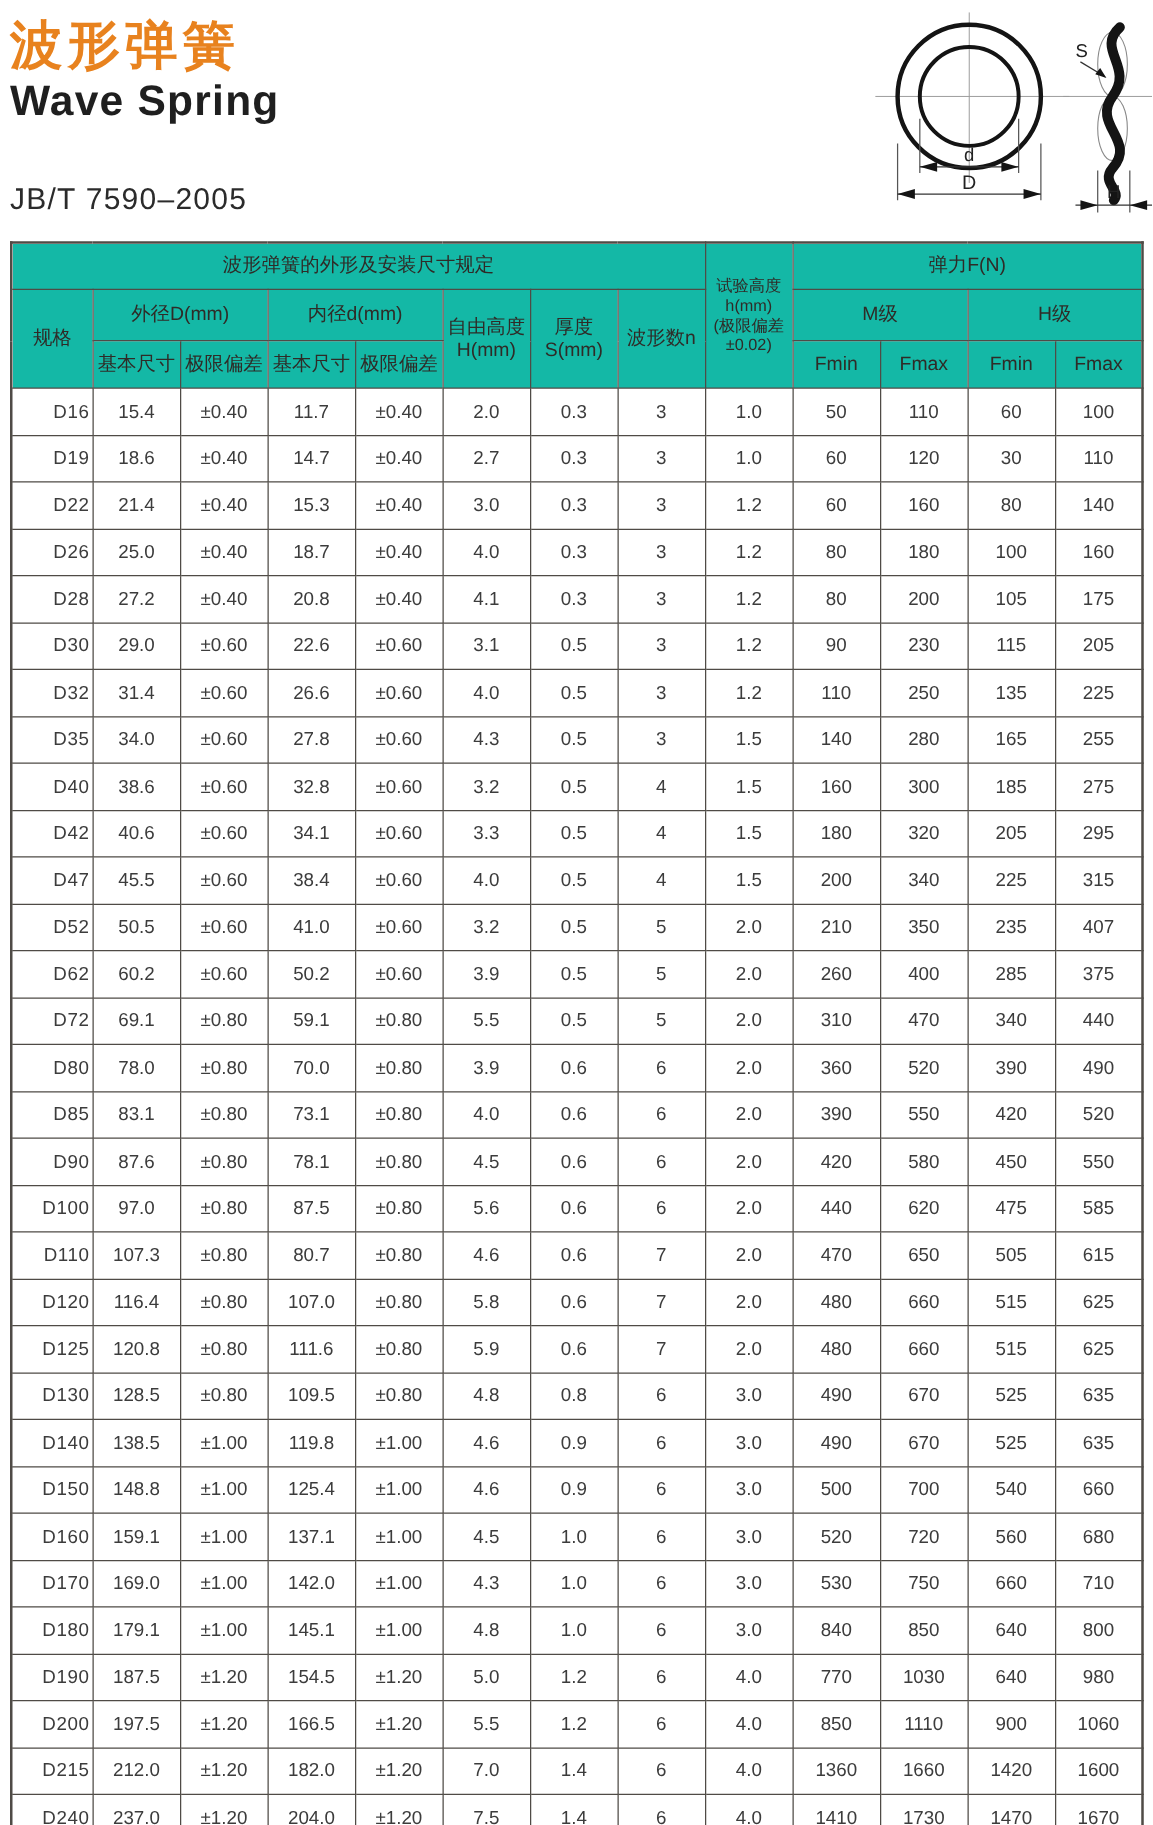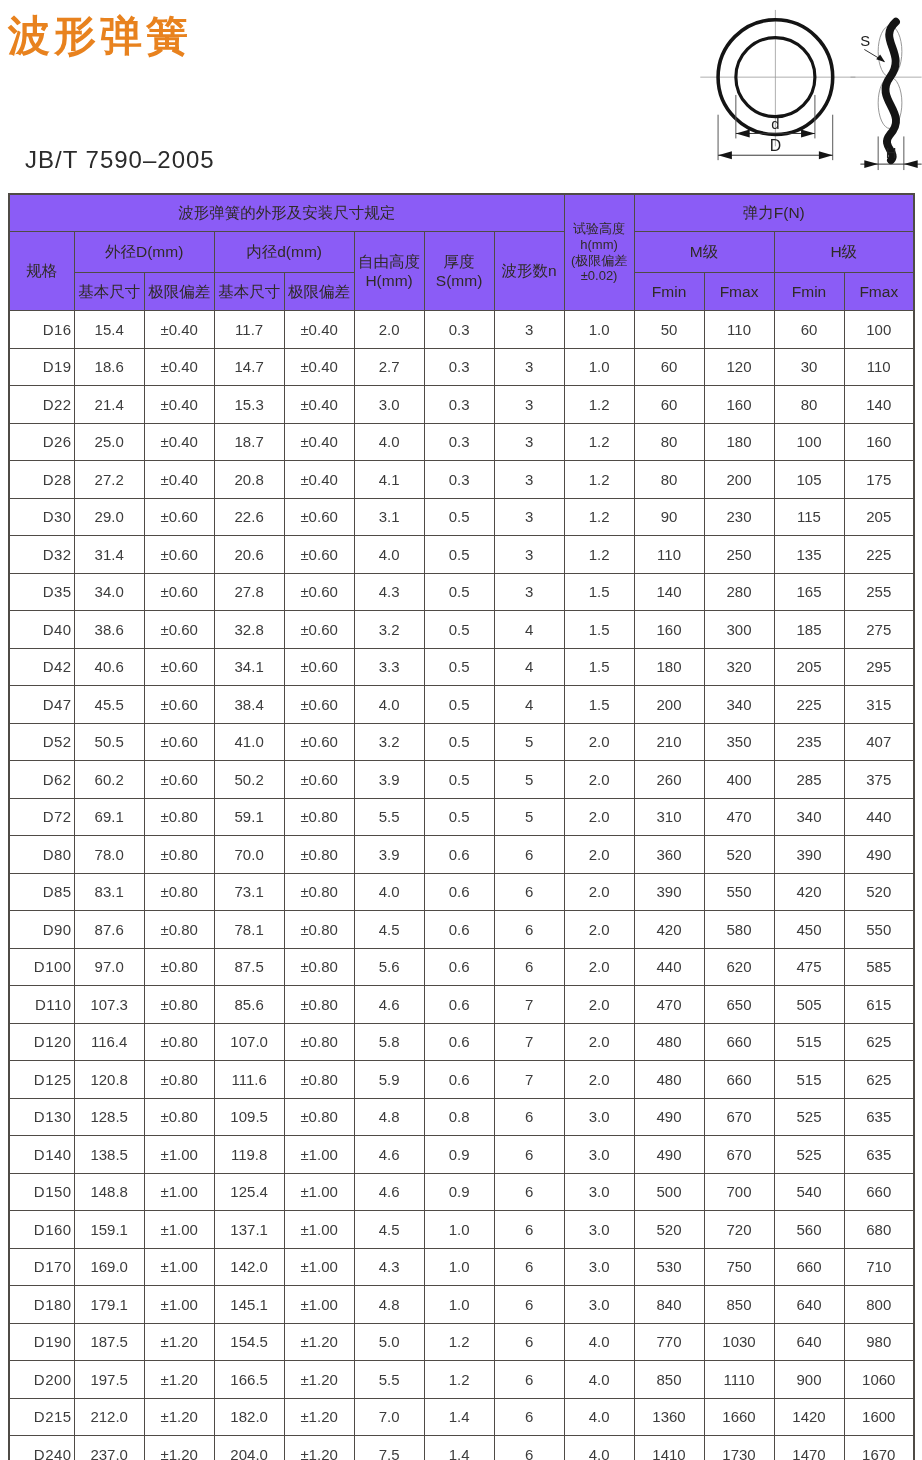--- a/index.html
+++ b/index.html
@@ -18,21 +18,21 @@
     position: absolute; left: 8px; top: 8px;
     font-size: 42px; font-weight: bold; color: #E8821E;
     letter-spacing: 4px; margin: 0;
   }
   .title-en {
     position: absolute; left: 8px; top: 62px;
     font-size: 34px; font-weight: bold; color: #1f1f1f;
     letter-spacing: 1px; margin: 0;
   }
   .standard-code {
-    position: absolute; left: 25px; top: 146px;
+    position: absolute; left: 8px; top: 146px;
     font-size: 24px; color: #2b2b2b; letter-spacing: 1px;
   }
   .diagram-wrap { position: absolute; left: 694px; top: 6px; width: 228px; height: 168px; }
 
   
   table.spec {
     position: absolute; left: 8px; top: 193px;
     width: 907px;
     border-collapse: collapse;
     table-layout: fixed;
@@ -40,21 +40,21 @@
   }
   table.spec th, table.spec td {
     border: 1.6px solid #4F4B46;
     text-align: center;
     vertical-align: middle;
     padding: 0 2px;
     overflow: hidden;
   }
   table.spec { border: 2.2px solid #4F4B46; }
   thead th {
-    background: #8b5cf6;
+    background: #14b8a6;
     font-weight: normal;
     color: #2f2b27;
     font-size: 15.5px;
     line-height: 1.25;
   }
   thead tr.hr1 th { height: 36px; }
   thead tr.hr2 th { height: 40px; }
   thead tr.hr3 th { height: 37px; }
   th.multiline { white-space: pre-line; }
   th.test-height { font-size: 13px; white-space: pre-line; line-height: 1.22; }
@@ -63,20 +63,21 @@
 
   col.c-spec { width: 7.2%; }
   col.c-std  { width: 7.733%; }
 </style>
 </head>
 <body>
 
 <div class="page">
 
   <h1 class="title-zh">波形弹簧</h1>
+  <h2 class="title-en">Wave Spring</h2>
   <div class="standard-code">JB/T 7590–2005</div>
 
   <div class="diagram-wrap">
     <svg width="228" height="168" viewBox="0 0 230 170">
 
       <line x1="6" y1="72" x2="163" y2="72" stroke="#9a9a9a" stroke-width="0.8"></line>
       <line x1="82" y1="4" x2="82" y2="142" stroke="#9a9a9a" stroke-width="0.8"></line>
 
       <circle cx="82" cy="72" r="58" fill="none" stroke="#141414" stroke-width="3.6"></circle>
       <circle cx="82" cy="72" r="40" fill="none" stroke="#141414" stroke-width="3.2"></circle>
@@ -252,21 +253,21 @@
           <td>1.2</td>
           <td>90</td>
           <td>230</td>
           <td>115</td>
           <td>205</td>
         </tr>
         <tr>
           <td>D32</td>
           <td>31.4</td>
           <td>±0.60</td>
-          <td>20.6</td>
+          <td>26.6</td>
           <td>±0.60</td>
           <td>4.0</td>
           <td>0.5</td>
           <td>3</td>
           <td>1.2</td>
           <td>110</td>
           <td>250</td>
           <td>135</td>
           <td>225</td>
         </tr>
@@ -432,21 +433,21 @@
           <td>2.0</td>
           <td>440</td>
           <td>620</td>
           <td>475</td>
           <td>585</td>
         </tr>
         <tr>
           <td>D110</td>
           <td>107.3</td>
           <td>±0.80</td>
-          <td>85.6</td>
+          <td>80.7</td>
           <td>±0.80</td>
           <td>4.6</td>
           <td>0.6</td>
           <td>7</td>
           <td>2.0</td>
           <td>470</td>
           <td>650</td>
           <td>505</td>
           <td>615</td>
         </tr>

